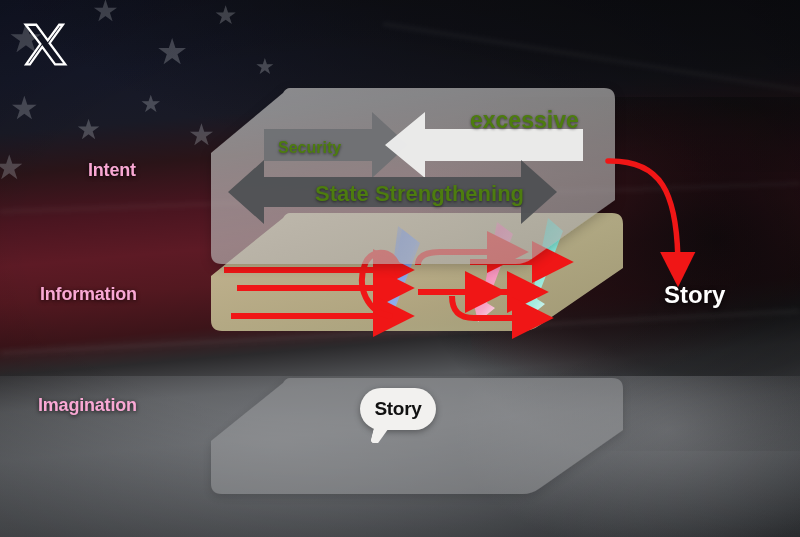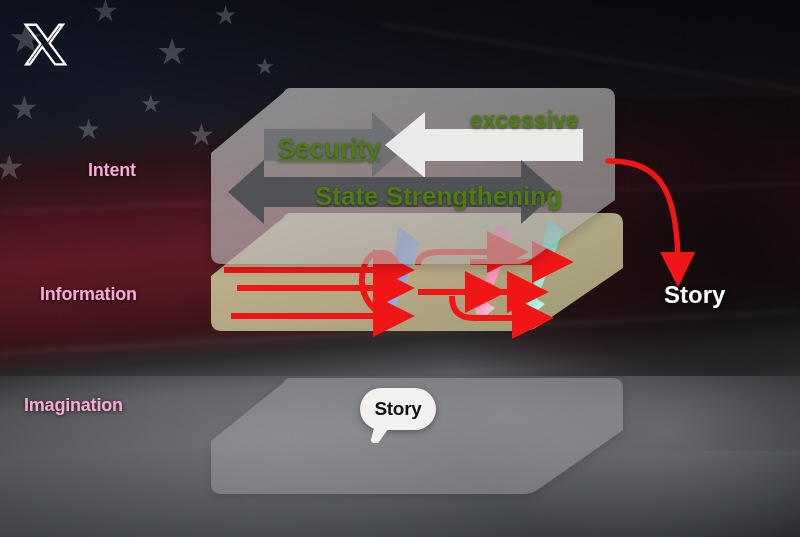--- a/index.html
+++ b/index.html
@@ -92,31 +92,31 @@
     position:absolute;
     color:#f9a8d4;
     font-size:18px;
     font-weight:700;
     letter-spacing:-0.2px;
     text-shadow:0 1px 4px rgba(0,0,0,0.75);
     white-space:nowrap;
   }
   #lbl-intent     { left:88px;  top:160px; }
   #lbl-information{ left:40px;  top:284px; }
-  #lbl-imagination{ left:24px;  top:395px; }
+  #lbl-imagination{ left:38px;  top:395px; }
 
   
   .cap{
     position:absolute; color:#4d7c0f; font-weight:700;
     text-shadow:0 1px 3px rgba(0,0,0,0.55);
     white-space:nowrap;
   }
-  #cap-security      { left:278px; top:133px; font-size:26px;text-decoration:underline; }
+  #cap-security      { left:278px; top:139px; font-size:16px; }
   #cap-excessive     { left:470px; top:107px; font-size:23px; }
-  #cap-state         { left:315px; top:181px; font-size:26px; }
+  #cap-state         { left:315px; top:181px; font-size:22px; }
 
   
   #story-word{
     position:absolute; left:664px; top:281px;
     color:#fff; font-size:24px; font-weight:700;
     text-shadow:0 1px 5px rgba(0,0,0,0.8);
     white-space:nowrap;
   }
 
   

